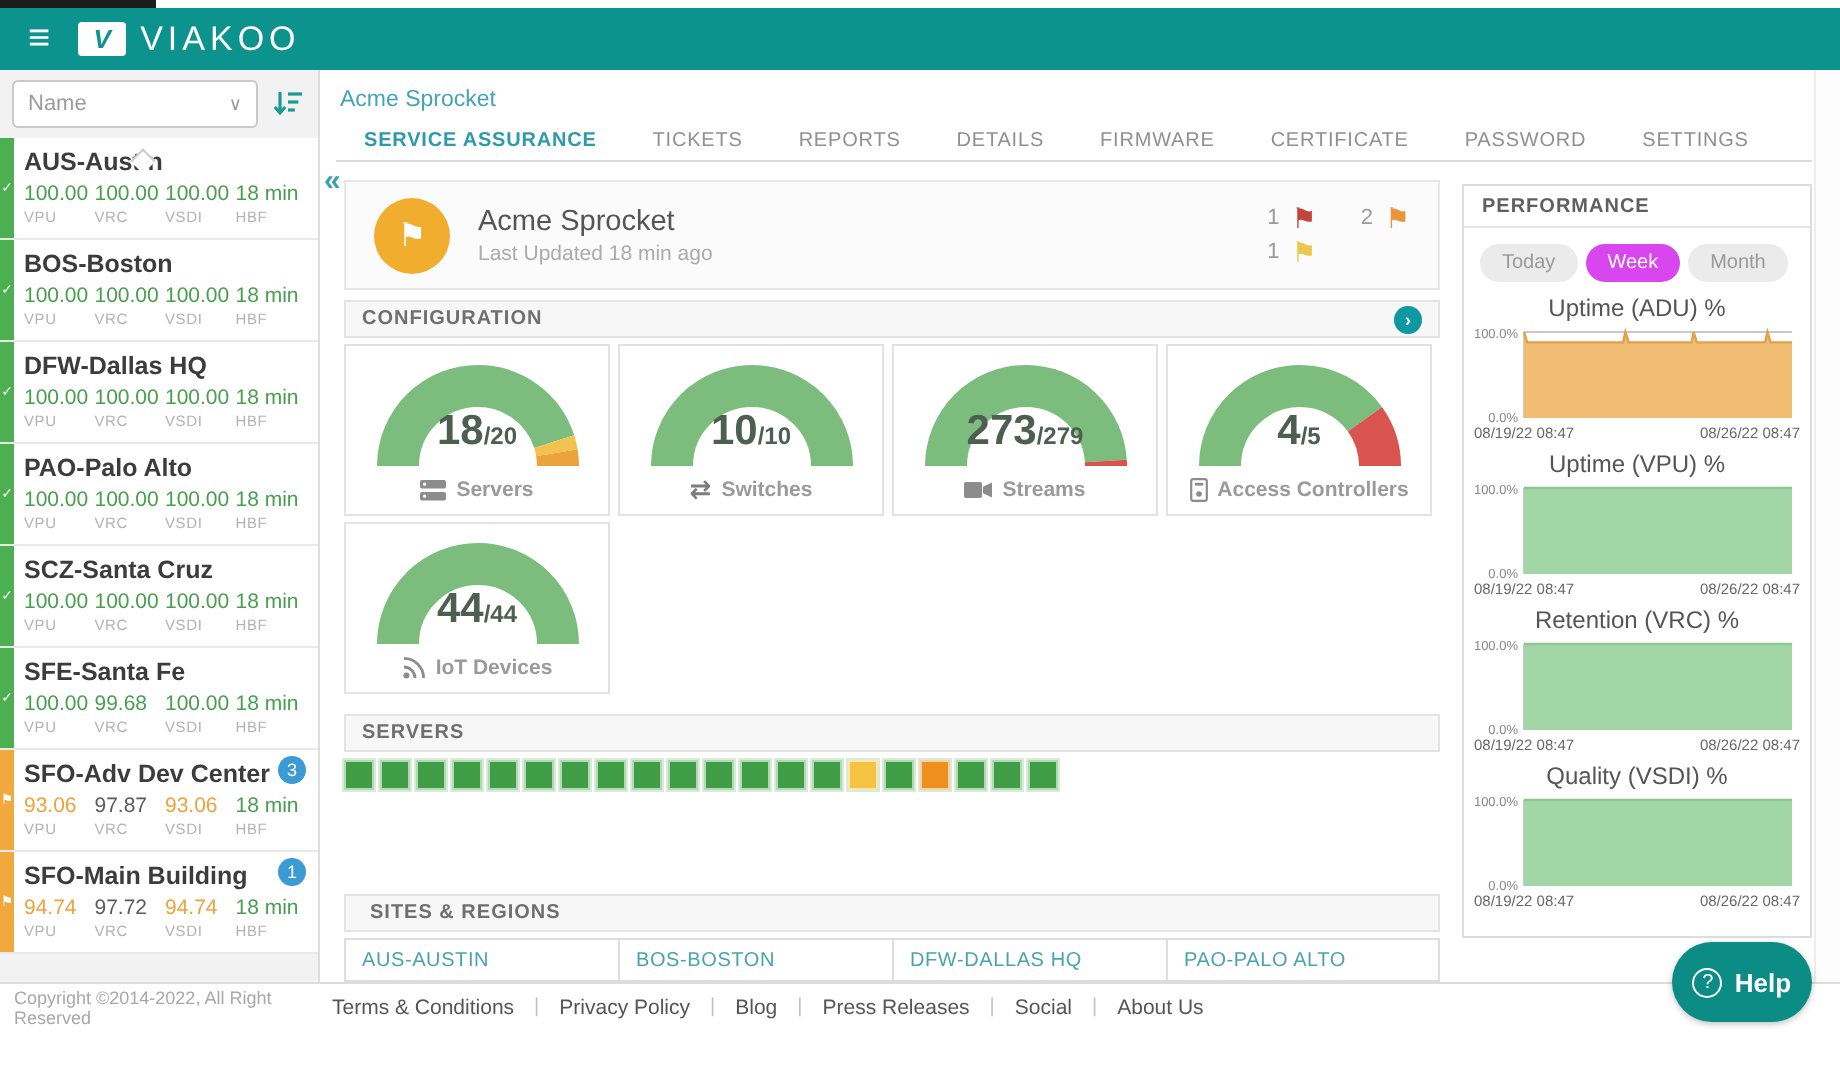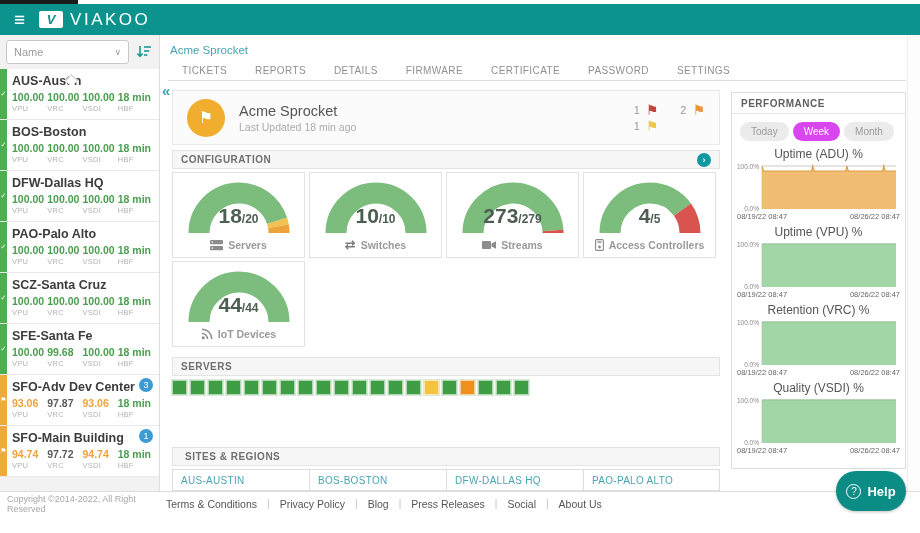--- a/index.html
+++ b/index.html
@@ -23,21 +23,21 @@
   .filter-select .caret { color:#9b9b9b; font-size:9px; }
   .sort-icon { width:18px; height:18px; cursor:pointer; }
   .site { position:relative; background:#fff; border-bottom:1px solid #e9e9e9; height:51px; cursor:pointer; }
   .site-bar { position:absolute; left:0; top:0; bottom:0; width:7px; color:#fff; font-size:7px; display:flex; align-items:center; justify-content:center; }
   .site-bar.good { background:#4caf50; }
   .site-bar.warn { background:#f0a93c; }
   .site-body { padding:5px 6px 3px 12px; }
   .site-name { font-size:12.5px; font-weight:600; color:#3c3c3c; margin-bottom:3px; }
   .site-metrics { display:flex; }
   .site-metrics .m { width:25%; }
-  .mv { font-size:10.5px; font-weight:700; }
+  .mv { font-size:10.5px; font-weight:400; }
   .mv.good { color:#4a9e4f; }
   .mv.warn { color:#efa23b; }
   .mv.neutral { color:#5a5a5a; }
   .ml { font-size:7.5px; color:#b3b3b3; letter-spacing:.3px; margin-top:1px; }
   .badge { position:absolute; top:3px; right:6px; width:14px; height:14px; border-radius:50%; background:#3c9bd5; color:#fff; font-size:9px; text-align:center; line-height:14px; }
 
   
   .breadcrumb { position:absolute; left:170px; top:44px; font-size:11.5px; color:#44a4b4; cursor:pointer; }
   .tabs { position:absolute; left:168px; top:61px; right:14px; height:20px; border-bottom:1px solid #ddd; display:flex; }
   .tab { font-size:10px; letter-spacing:.4px; color:#909090; padding:4px 14px; cursor:pointer; white-space:nowrap; }
@@ -335,20 +335,21 @@
             </div>
     </div>
           <div class="badge">1</div>
         </div>
       </div>
   </div>
 
   <div class="breadcrumb">Acme Sprocket</div>
 
   <div class="tabs" id="tabs-row">
+      <div class="tab active">SERVICE ASSURANCE</div>
       <div class="tab">TICKETS</div>
       <div class="tab">REPORTS</div>
       <div class="tab">DETAILS</div>
       <div class="tab">FIRMWARE</div>
       <div class="tab">CERTIFICATE</div>
       <div class="tab">PASSWORD</div>
       <div class="tab">SETTINGS</div>
       <div class="tab-caret" style="left: -101px;"></div>
     </div>
   <span class="collapse">«</span>

